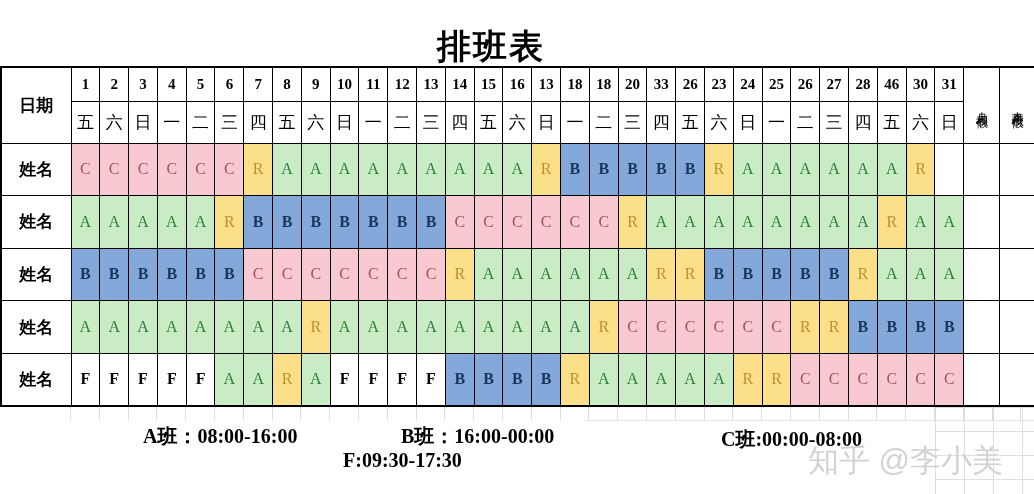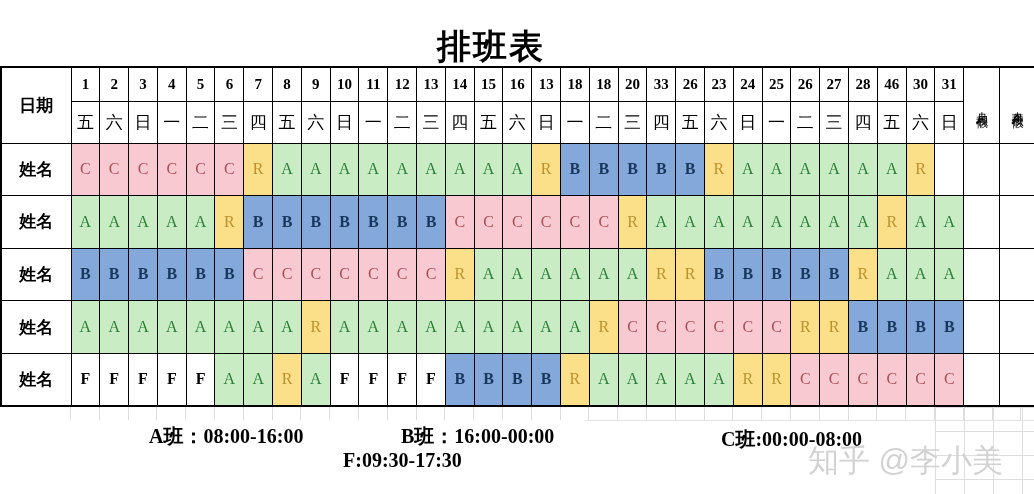--- a/index.html
+++ b/index.html
@@ -36,21 +36,21 @@
     background:#e3e3e3; pointer-events:none; }
   .corner-grid { position:absolute; left:935px; top:407px; width:99px; height:87px;
     background:
       repeating-linear-gradient(to right,#dedede 0 1px,transparent 1px 29px),
       repeating-linear-gradient(to bottom,#dedede 0 1px,transparent 1px 24px);
     pointer-events:none; }
 
   
   .legend { position:absolute; font-size:20px; font-weight:700; color:#000;
             white-space:nowrap; }
-  #legend-a { left:149px; top:423px; }
+  #legend-a { left:143px; top:423px; }
   #legend-b { left:401px; top:423px; }
   #legend-c { left:721px; top:426px; }
   #legend-f { left:343px; top:449px; }
 
   .watermark { position:absolute; left:808px; top:440px; font-size:31px;
                color:#d2d2d2; font-family:"Liberation Sans","DejaVu Sans",sans-serif;
                white-space:nowrap; }
 </style>
 </head>
 <body>

